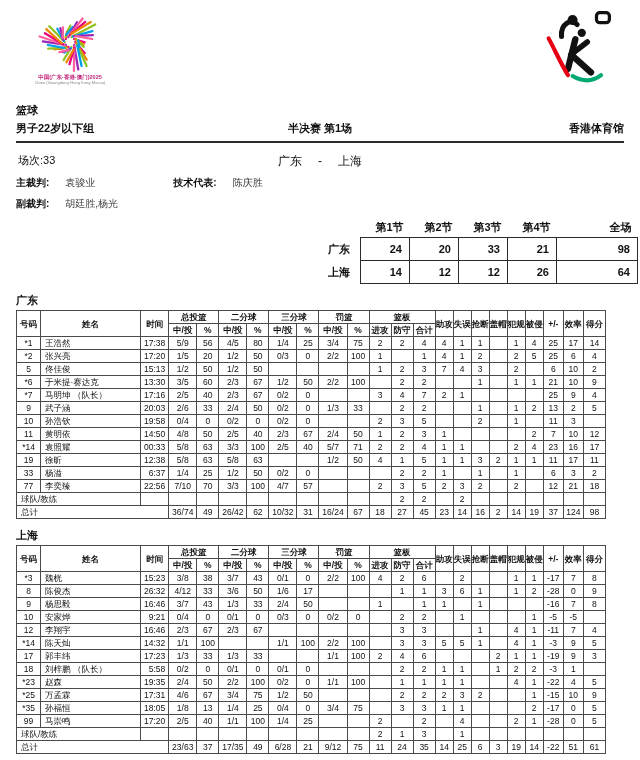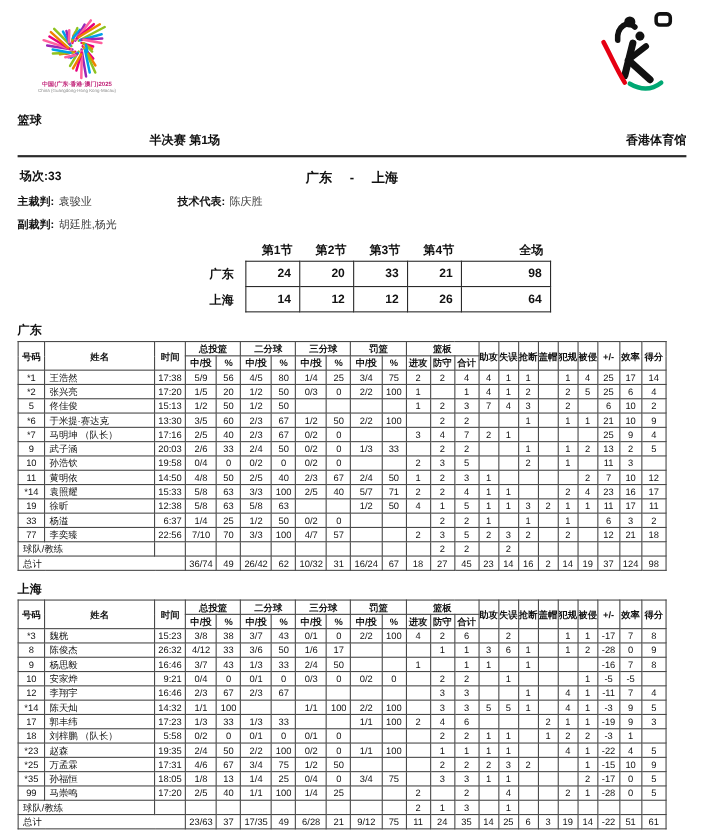--- a/index.html
+++ b/index.html
@@ -20,31 +20,31 @@
   .bulletin{font-size:15px;font-weight:bold;letter-spacing:10px;margin-top:14px;text-indent:10px;}
 
   
   .inforow{display:flex;font-size:11px;font-weight:bold;line-height:15px;margin-top:3px;}
   .inforow .l{flex:1;text-align:left;}
   .inforow .c{flex:1;text-align:center;}
   .inforow .r{flex:1;text-align:right;}
   hr.rule{border:none;border-top:2.5px solid #2b2b2b;margin:5px 0 0;}
 
   
-  .matchrow{position:relative;height:16px;margin-top:10px;font-size:11px;font-weight:bold;}
+  .matchrow{position:relative;height:16px;margin-top:10px;font-size:11px;font-weight:normal;}
   .gameno{position:absolute;left:2px;}
   .vs{position:absolute;left:0;width:100%;text-align:center;font-size:12px;}
   .vs .sep{margin:0 16px;}
   .offline{font-size:10px;margin-top:7px;display:flex;}
   .olabel{font-weight:bold;}
-  .oval{color:#3c3c3c;margin-left:4px;}
+  .oval{color:#3c3c3c;margin-left:16px;}
   .o2{margin-left:78px;}
 
   
-  .qtwrap{width:100%;display:flex;justify-content:center;margin-top:8px;}
+  .qtwrap{width:100%;display:flex;justify-content:flex-end;margin-top:8px;}
   table.qt{border-collapse:collapse;font-size:11px;font-weight:bold;transform:translateX(14px);}
   .qt th{border:none;height:16px;text-align:right;padding:0 6px 2px 0;}
   .qt td{height:20px;}
   .qt .tname{border:none;text-align:right;padding-right:10px;width:44px;}
   .qt td.s{border:1.5px solid #2b2b2b;width:40px;text-align:right;padding-right:7px;}
   .qt td.f{width:72px;}
 
   
   .team{margin-top:9px;}
   .team-label{font-size:11px;font-weight:bold;margin-bottom:2px;}
@@ -120,20 +120,21 @@
       <path d="M38 52 L58 70" stroke="#111" stroke-width="7" stroke-linecap="round"></path>
       <path d="M12 33 C20 48 25 60 33 73" stroke="#e60012" stroke-width="4.5" fill="none" stroke-linecap="round"></path>
       <path d="M38 74 C50 81 60 80 69 73" stroke="#00a873" stroke-width="4.5" fill="none" stroke-linecap="round"></path>
     </svg>
   </div>
 
   <div class="inforow">
     <span class="l">篮球</span>
   </div>
   <div class="inforow">
+    <span class="l">男子22岁以下组</span>
     <span class="c">半决赛 第1场</span>
     <span class="r">香港体育馆</span>
   </div>
   <hr class="rule">
 
   <div class="matchrow">
     <span class="gameno">场次:33</span>
     <span class="vs">
       <span>广东</span><span class="sep">-</span><span>上海</span>
     </span>
@@ -442,21 +443,21 @@
             <td></td>
             <td></td>
             <td>2</td>
             <td>7</td>
             <td>10</td>
             <td>12</td>
           </tr>
           <tr class="player-row">
             <td>*14</td>
             <td class="name">袁照耀</td>
-            <td class="time">15:33</td>
+            <td class="time">00:33</td>
             <td>5/8</td>
             <td>63</td>
             <td>3/3</td>
             <td>100</td>
             <td>2/5</td>
             <td>40</td>
             <td>5/7</td>
             <td>71</td>
             <td>2</td>
             <td>2</td>

